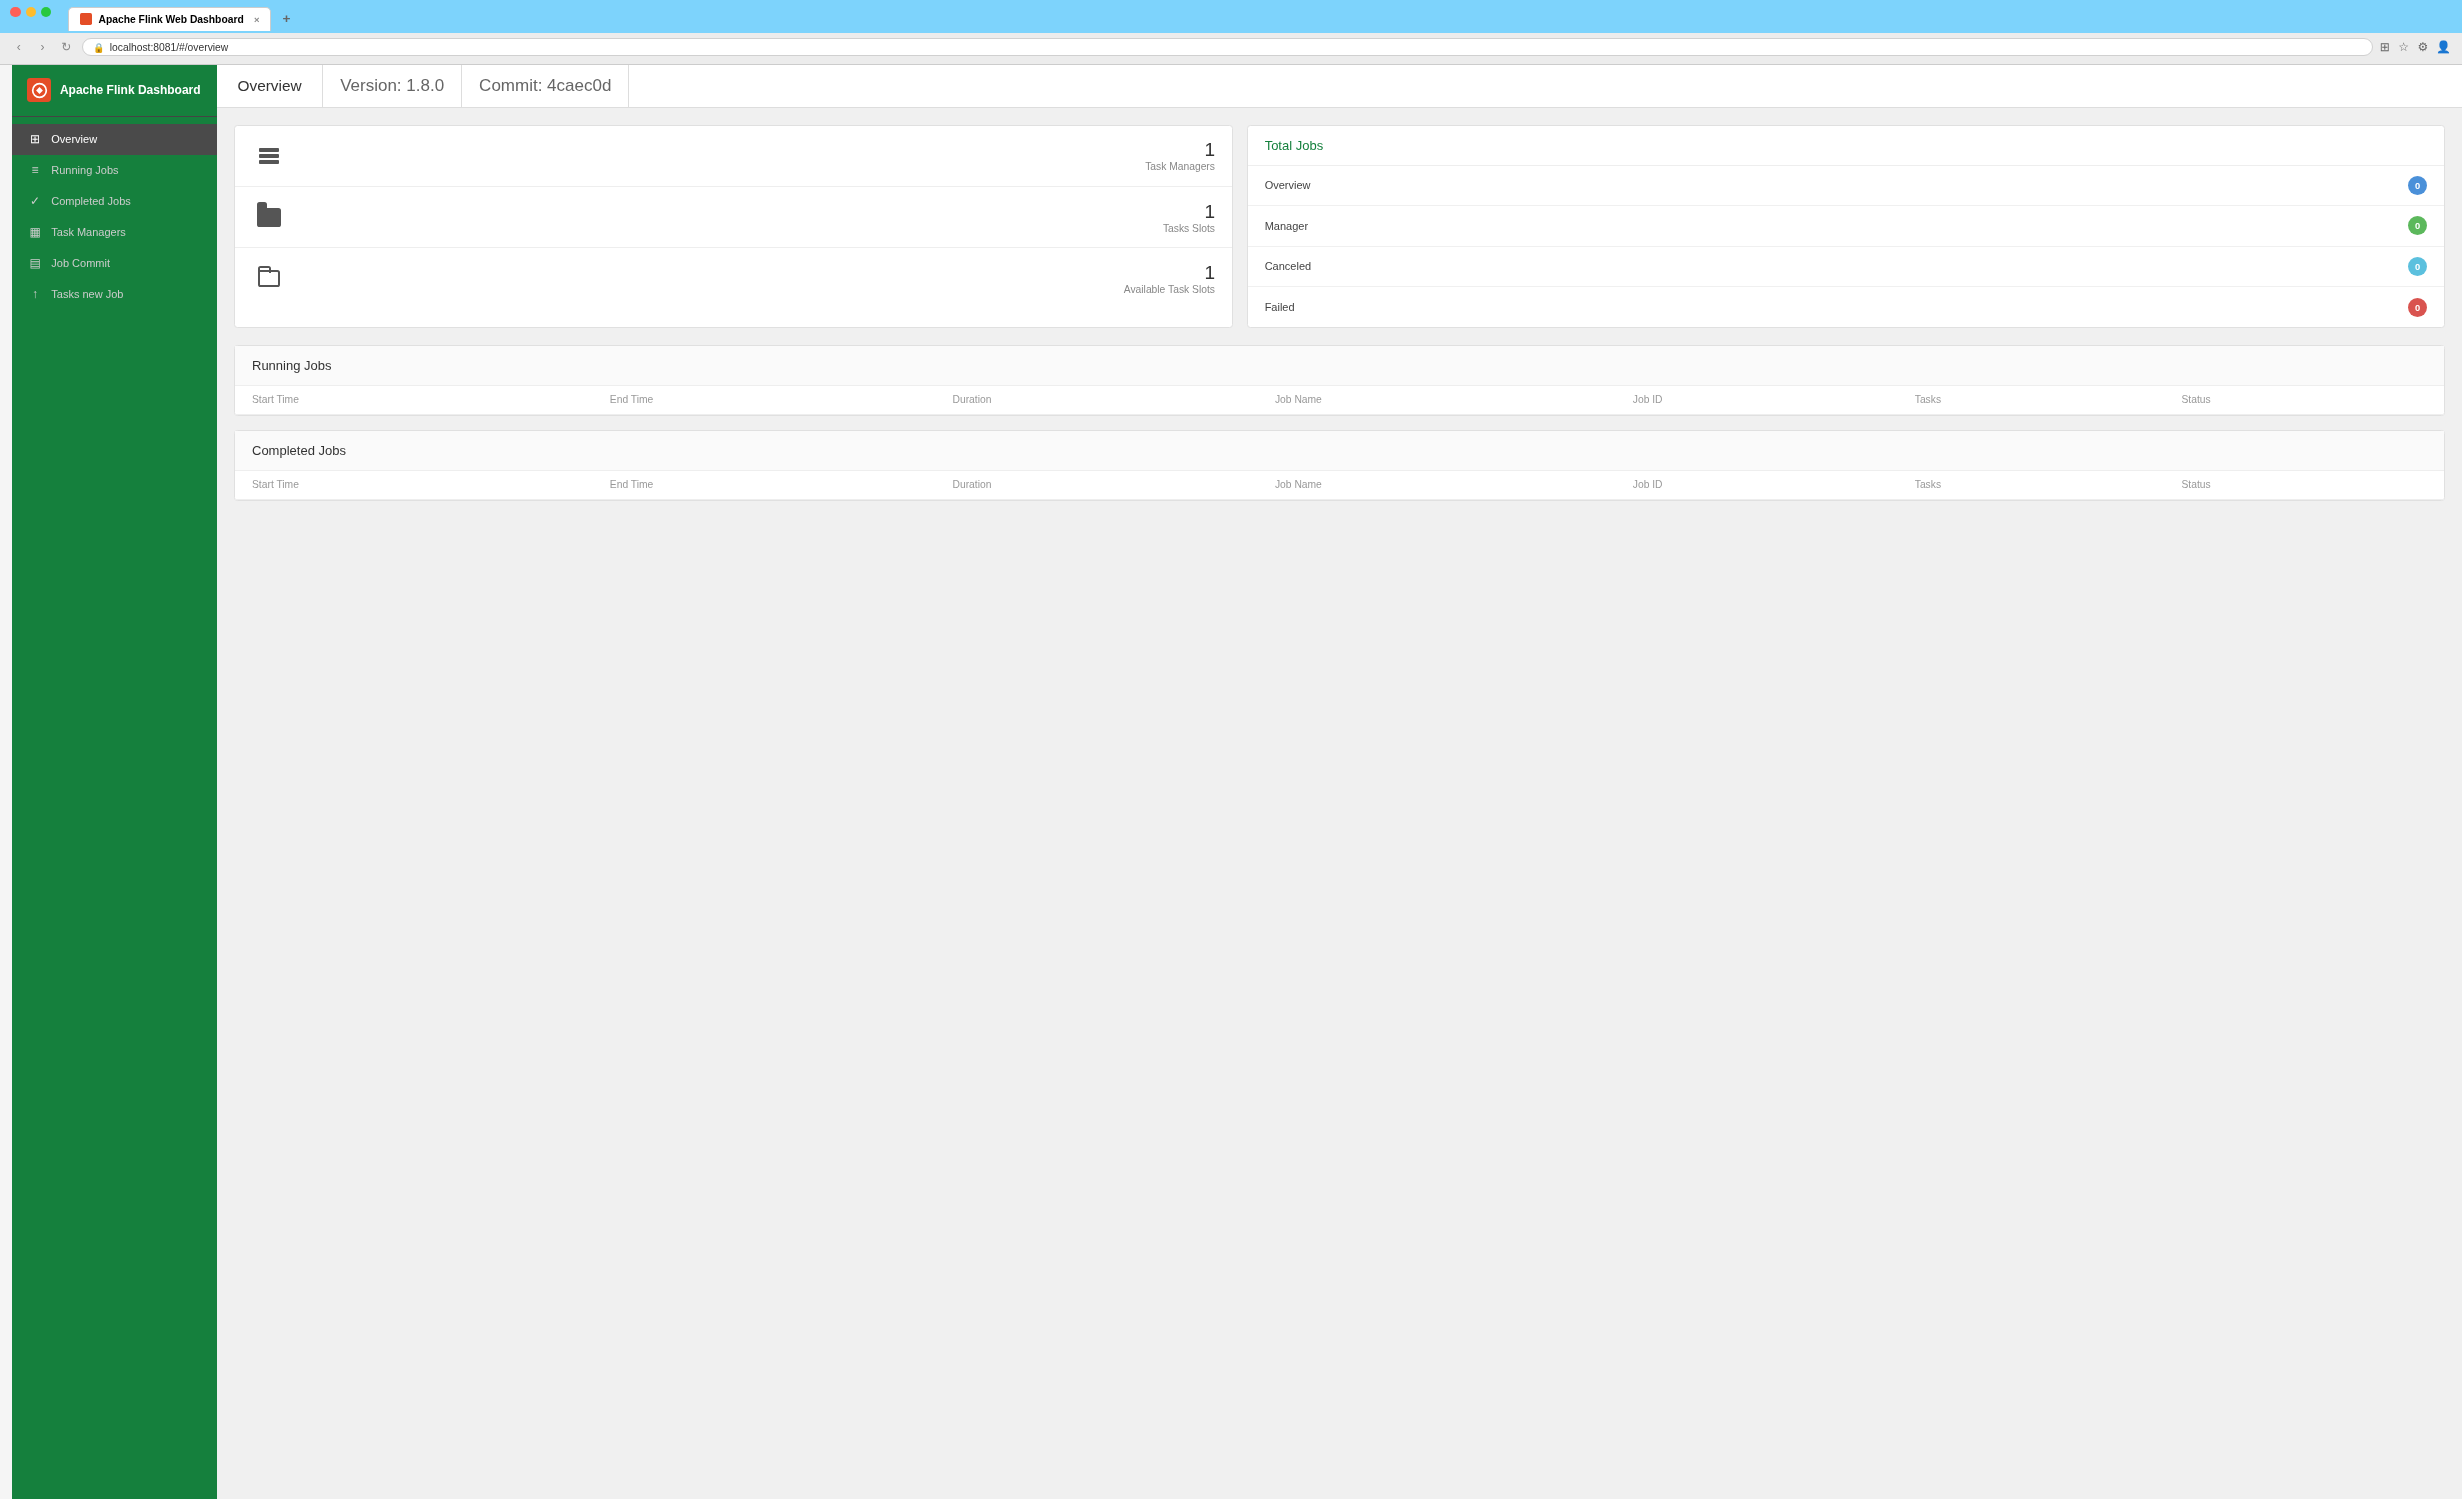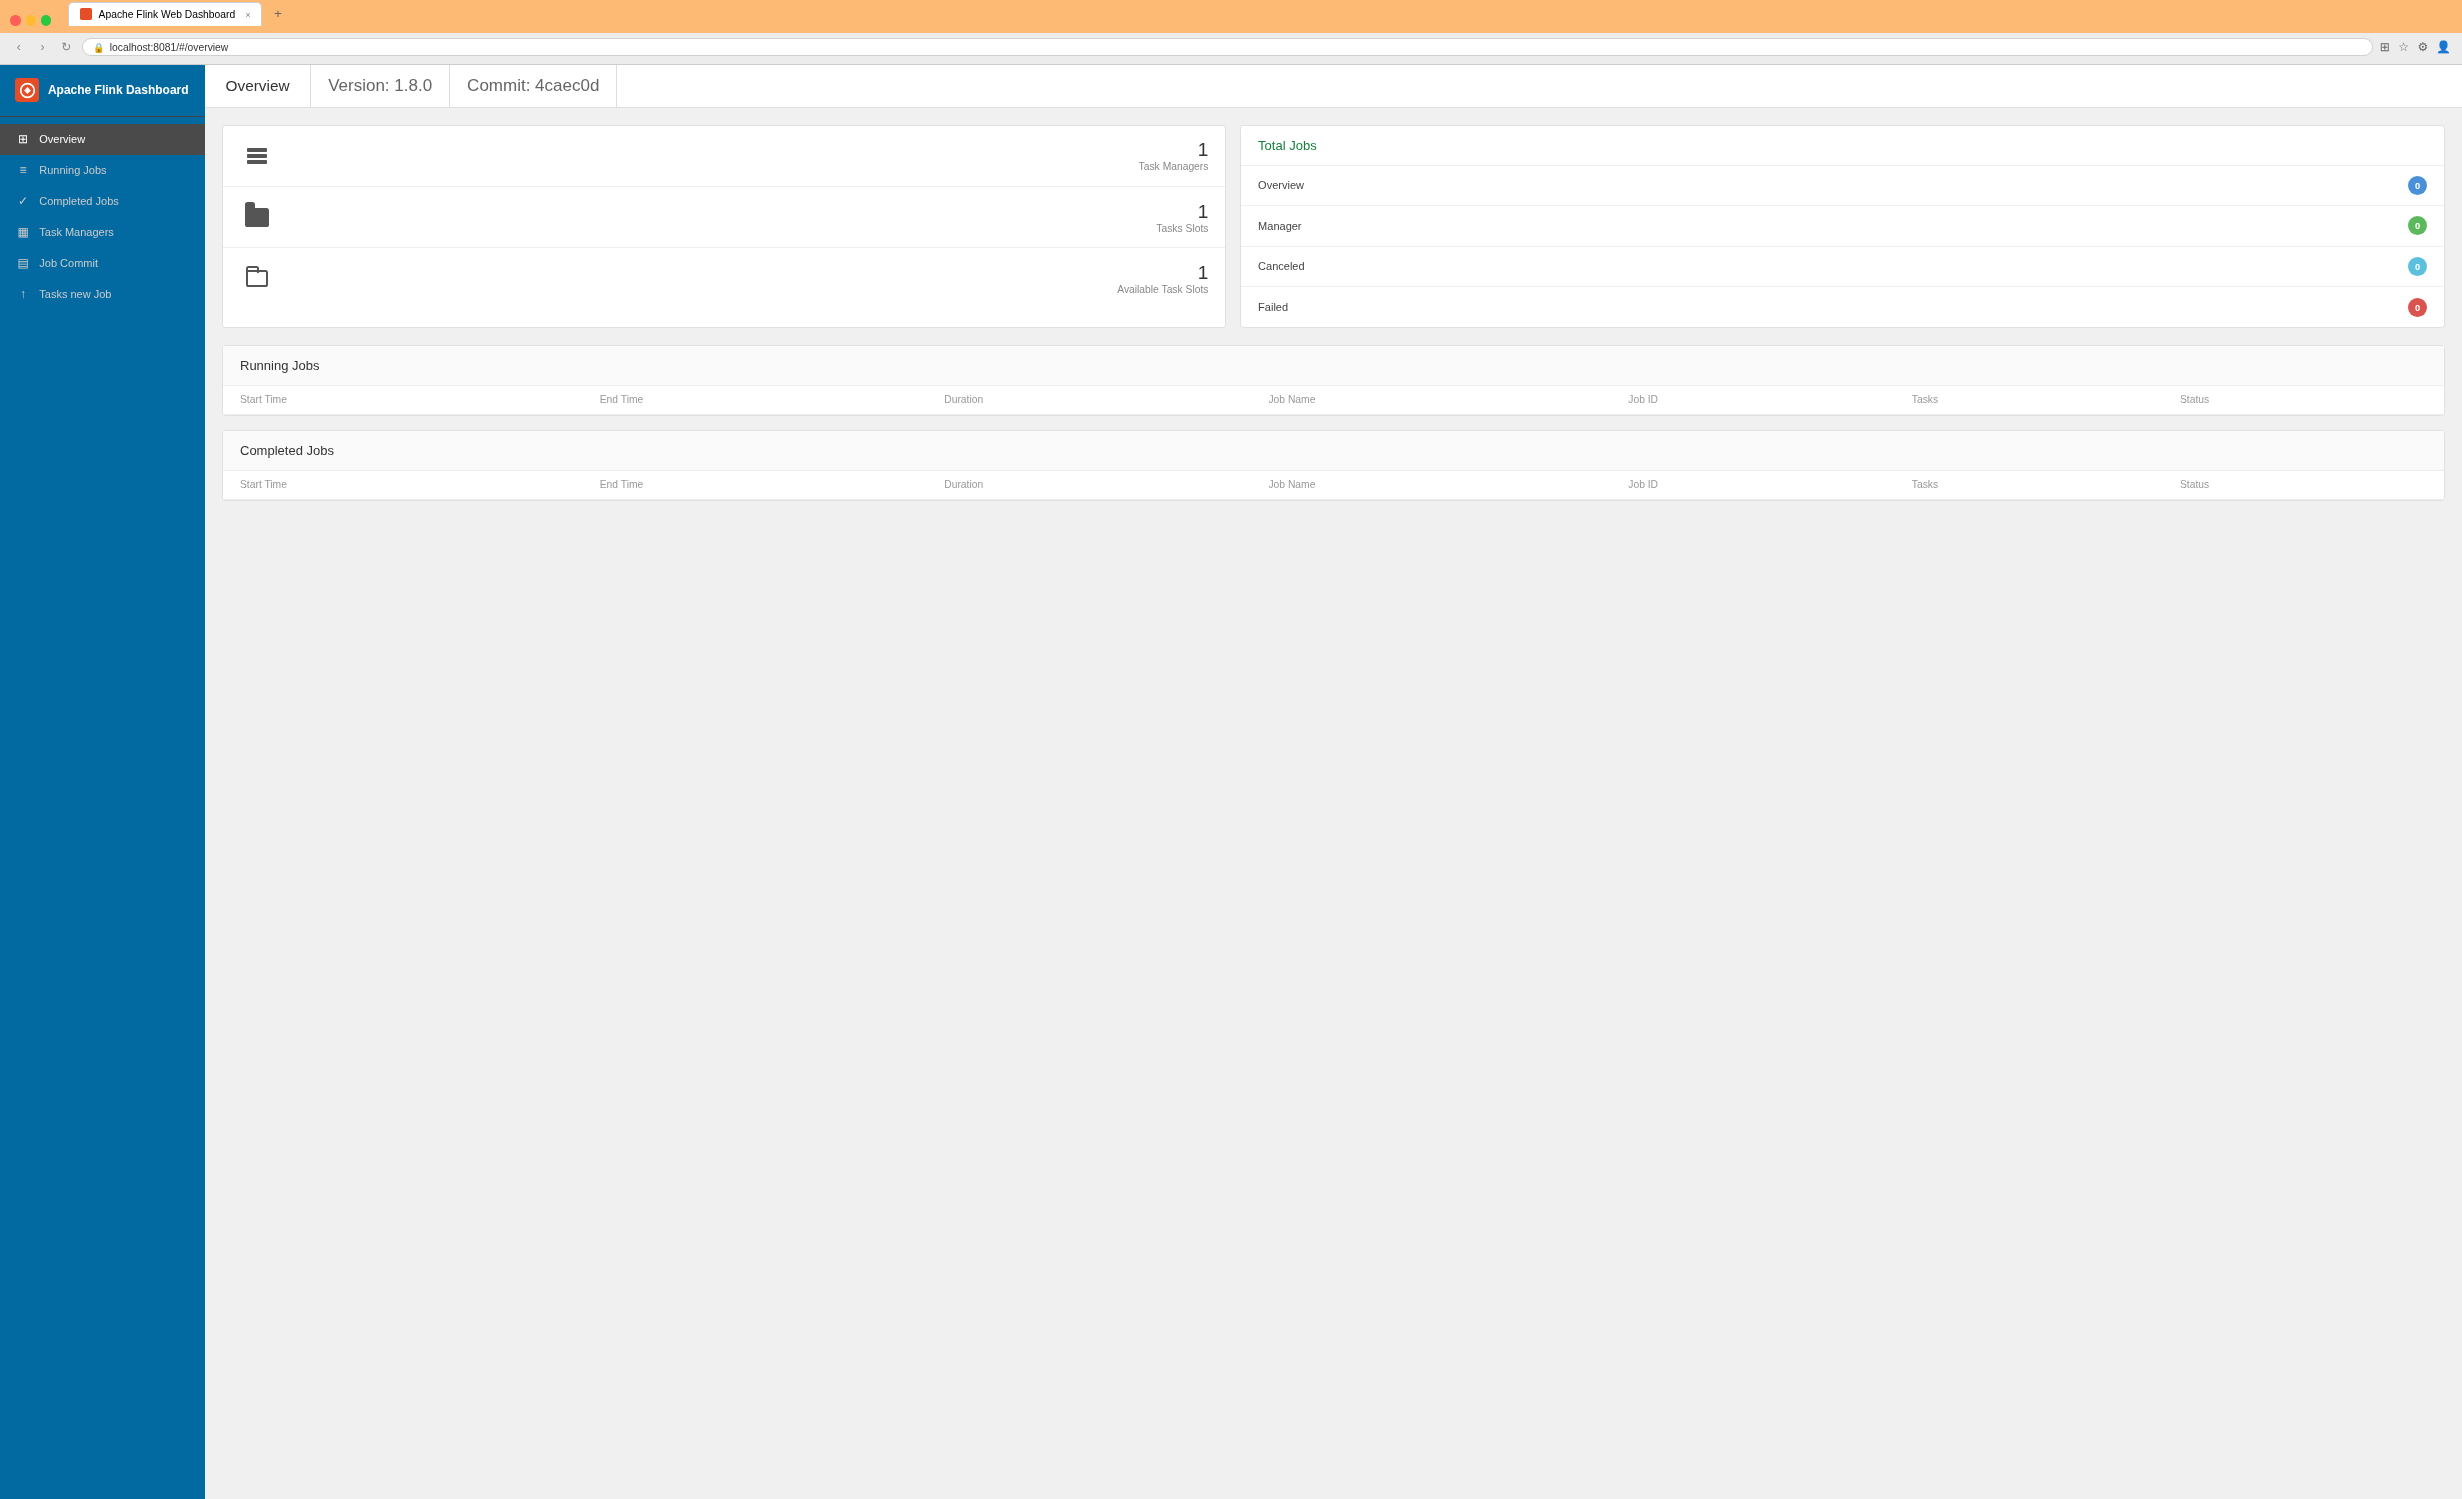--- a/index.html
+++ b/index.html
@@ -5,24 +5,25 @@
     * { box-sizing: border-box; margin: 0; padding: 0; }
     body { font-family: -apple-system, BlinkMacSystemFont, 'Segoe UI', sans-serif; background: #f5f5f5; font-size: 11px; }
 
     
     .browser-chrome {
       background: #e8e8e8;
       border-bottom: 0.9px solid #ccc;
     }
     .browser-titlebar {
       display: flex;
-      align-items: flex-end;
+      align-items: flex-start;
       padding: 6.8px 10.3px;
-      background: #fdba74;
+      background: #7dd3fc;
       height: 32.5px;
+      font-weight: bold;
     }
     .traffic-lights {
       display: flex;
       gap: 5.1px;
       margin-right: 10.3px;
     }
     .traffic-light {
       width: 10.3px; height: 10.3px;
       border-radius: 50%;
       cursor: pointer;
@@ -106,25 +107,26 @@
 
     
     .app-container {
       display: flex;
       height: calc(100vh - 63px);
     }
 
     
     .sidebar {
       width: 205px;
-      background: #0369a1;
+      background: #15803d;
       color: white;
       flex-shrink: 0;
       display: flex;
       flex-direction: column;
+      margin-left: 12px;
     }
     .sidebar-header {
       display: flex;
       align-items: center;
       gap: 8.5px;
       padding: 13.7px 15.4px;
       border-bottom: 0.9px solid #444;
     }
     .sidebar-logo {
       width: 24px; height: 24px;

